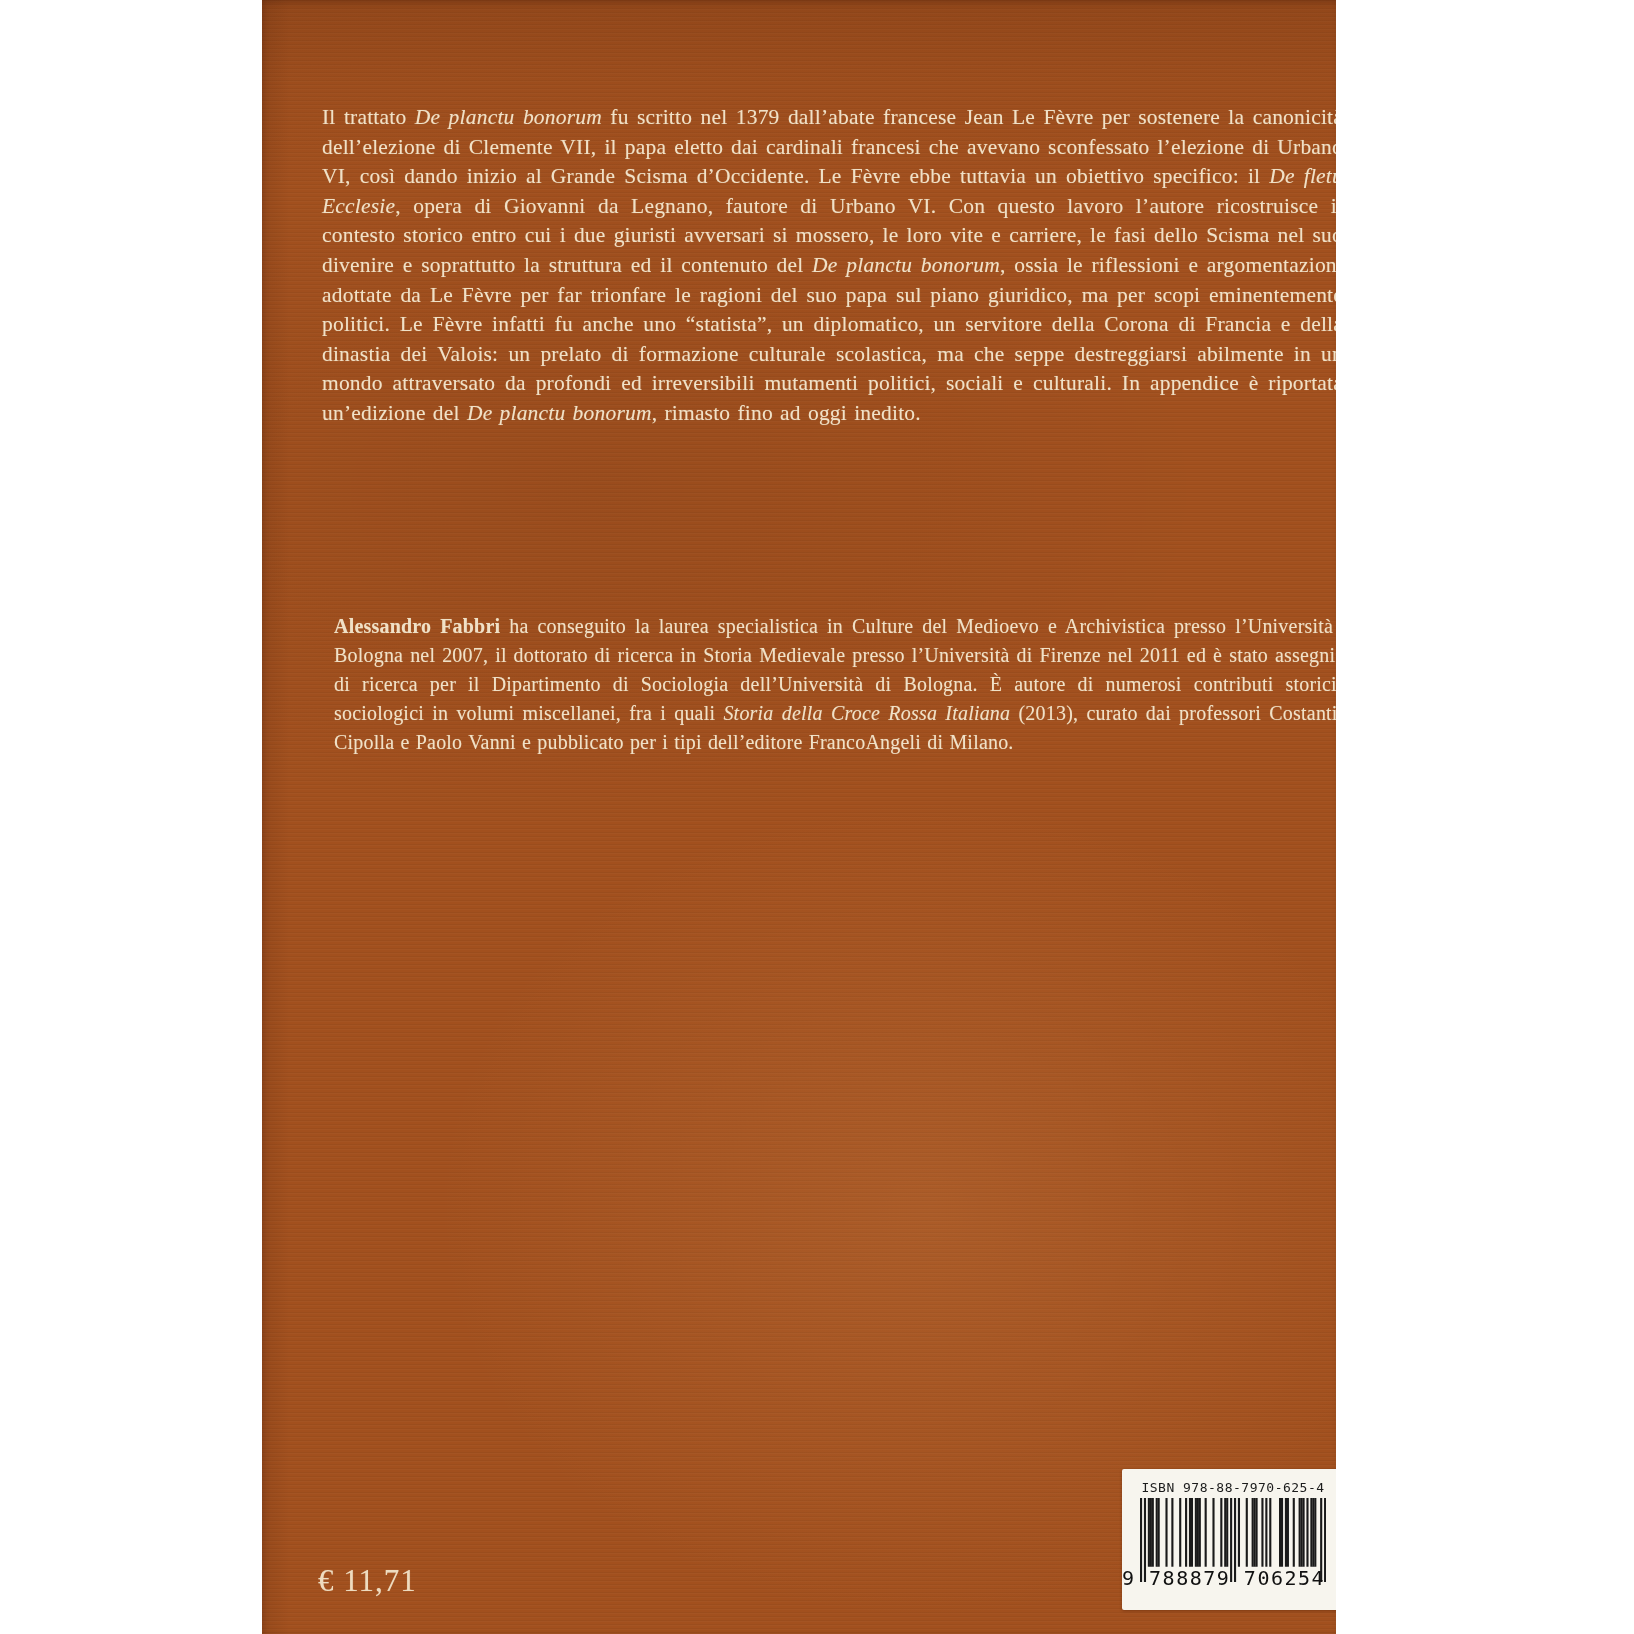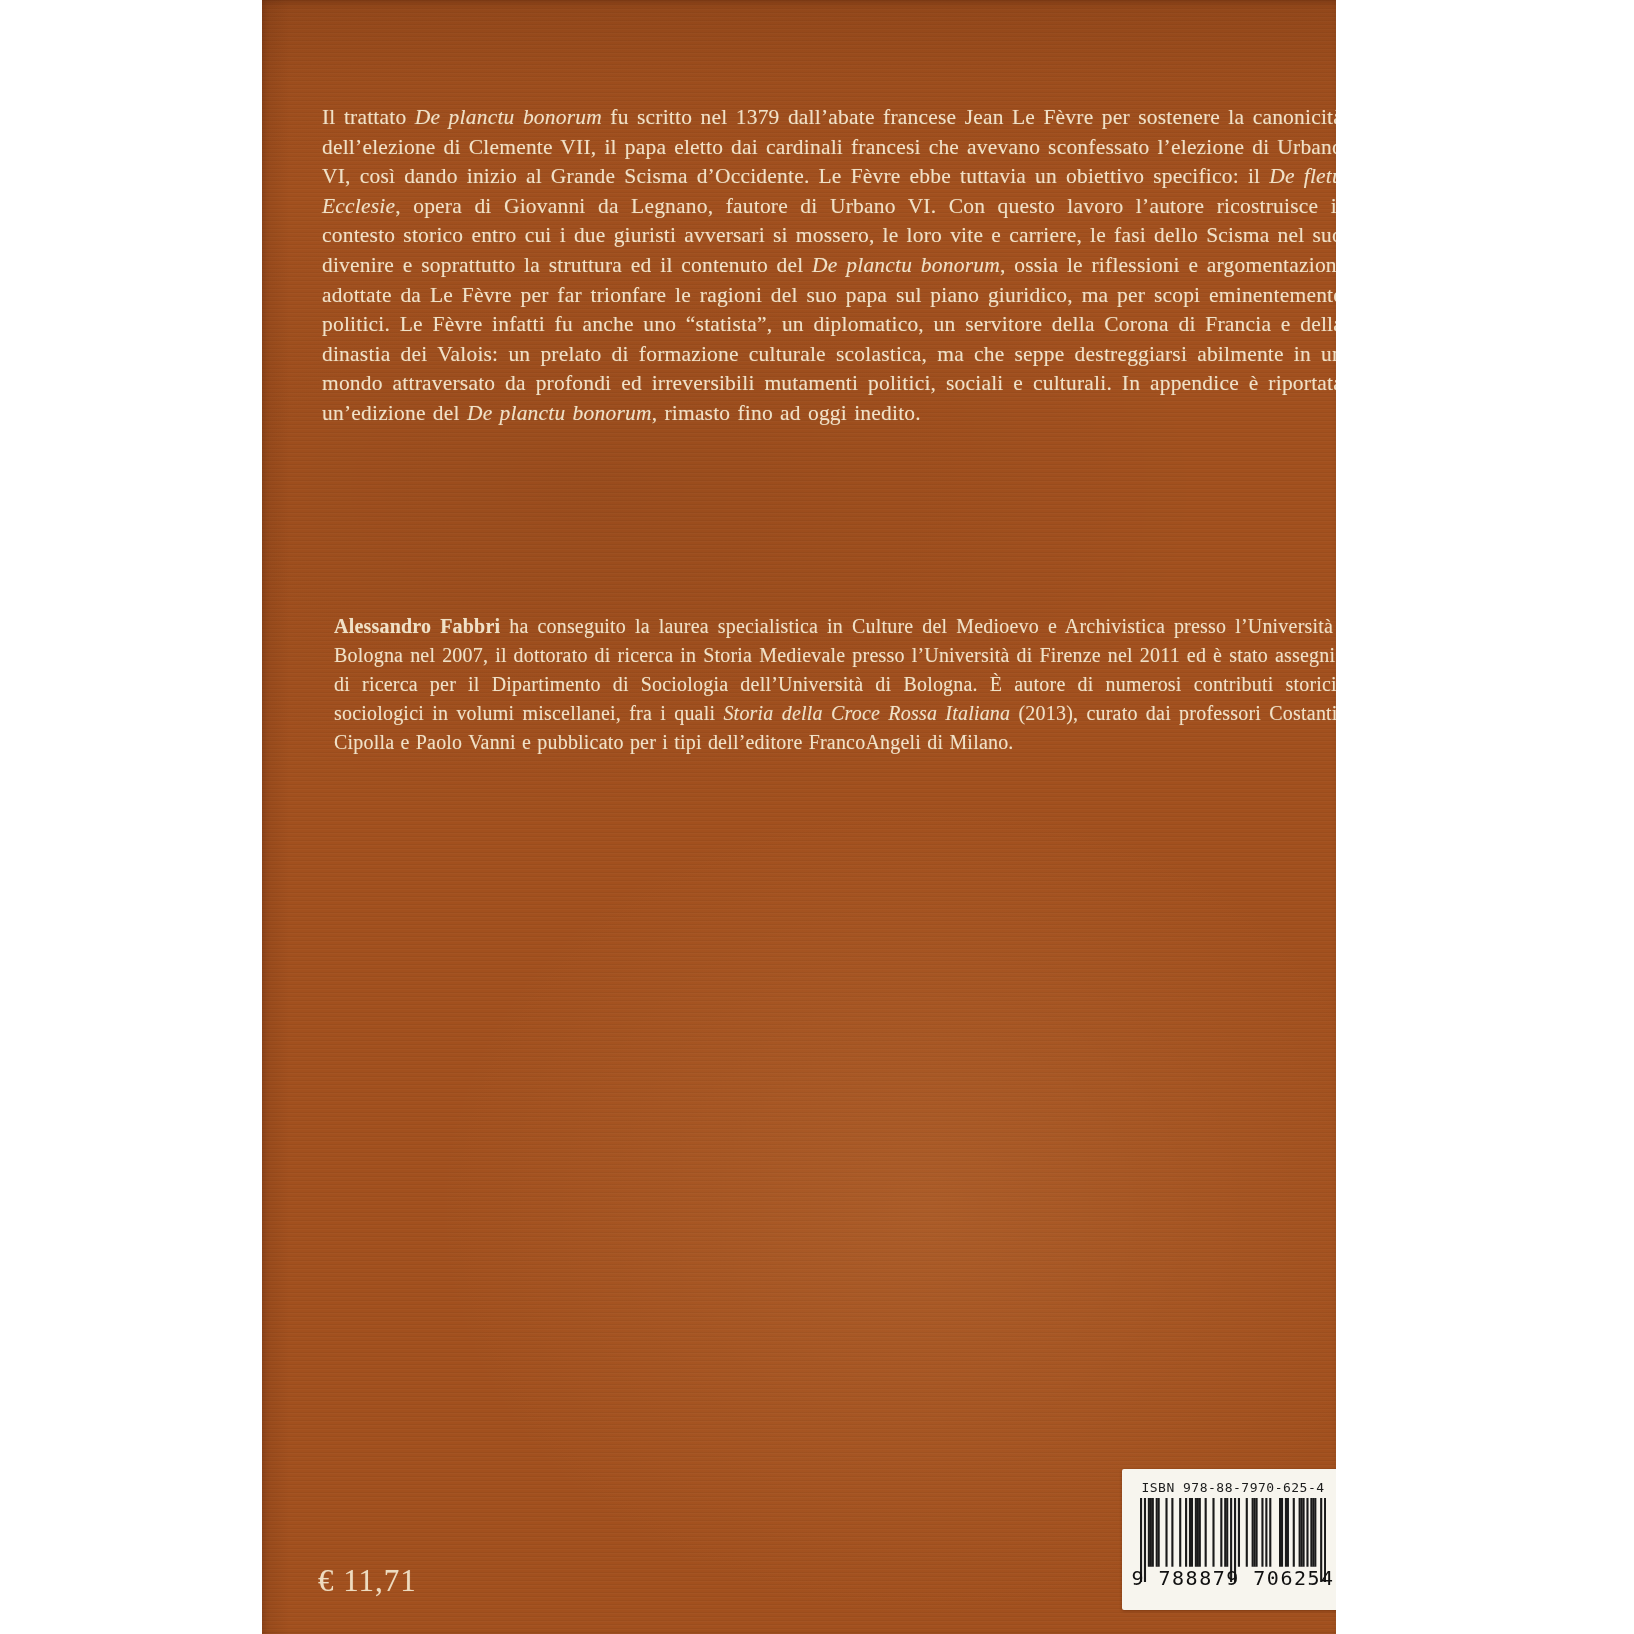--- a/index.html
+++ b/index.html
@@ -73,21 +73,21 @@
     color:#1c1c1c;
     white-space:nowrap;
   }
   .bars{
     display:block;
     margin:3px auto 0;
     width:186px;height:84px;
   }
   .ean-digits{
     margin-top:-16px;
-    text-align:center;
+    text-align:left;
     font-family:"DejaVu Sans Mono", monospace;
     font-size:20px;
     letter-spacing:1.5px;
     color:#111111;
     white-space:nowrap;
   }
 </style>
 </head>
 <body>
 

